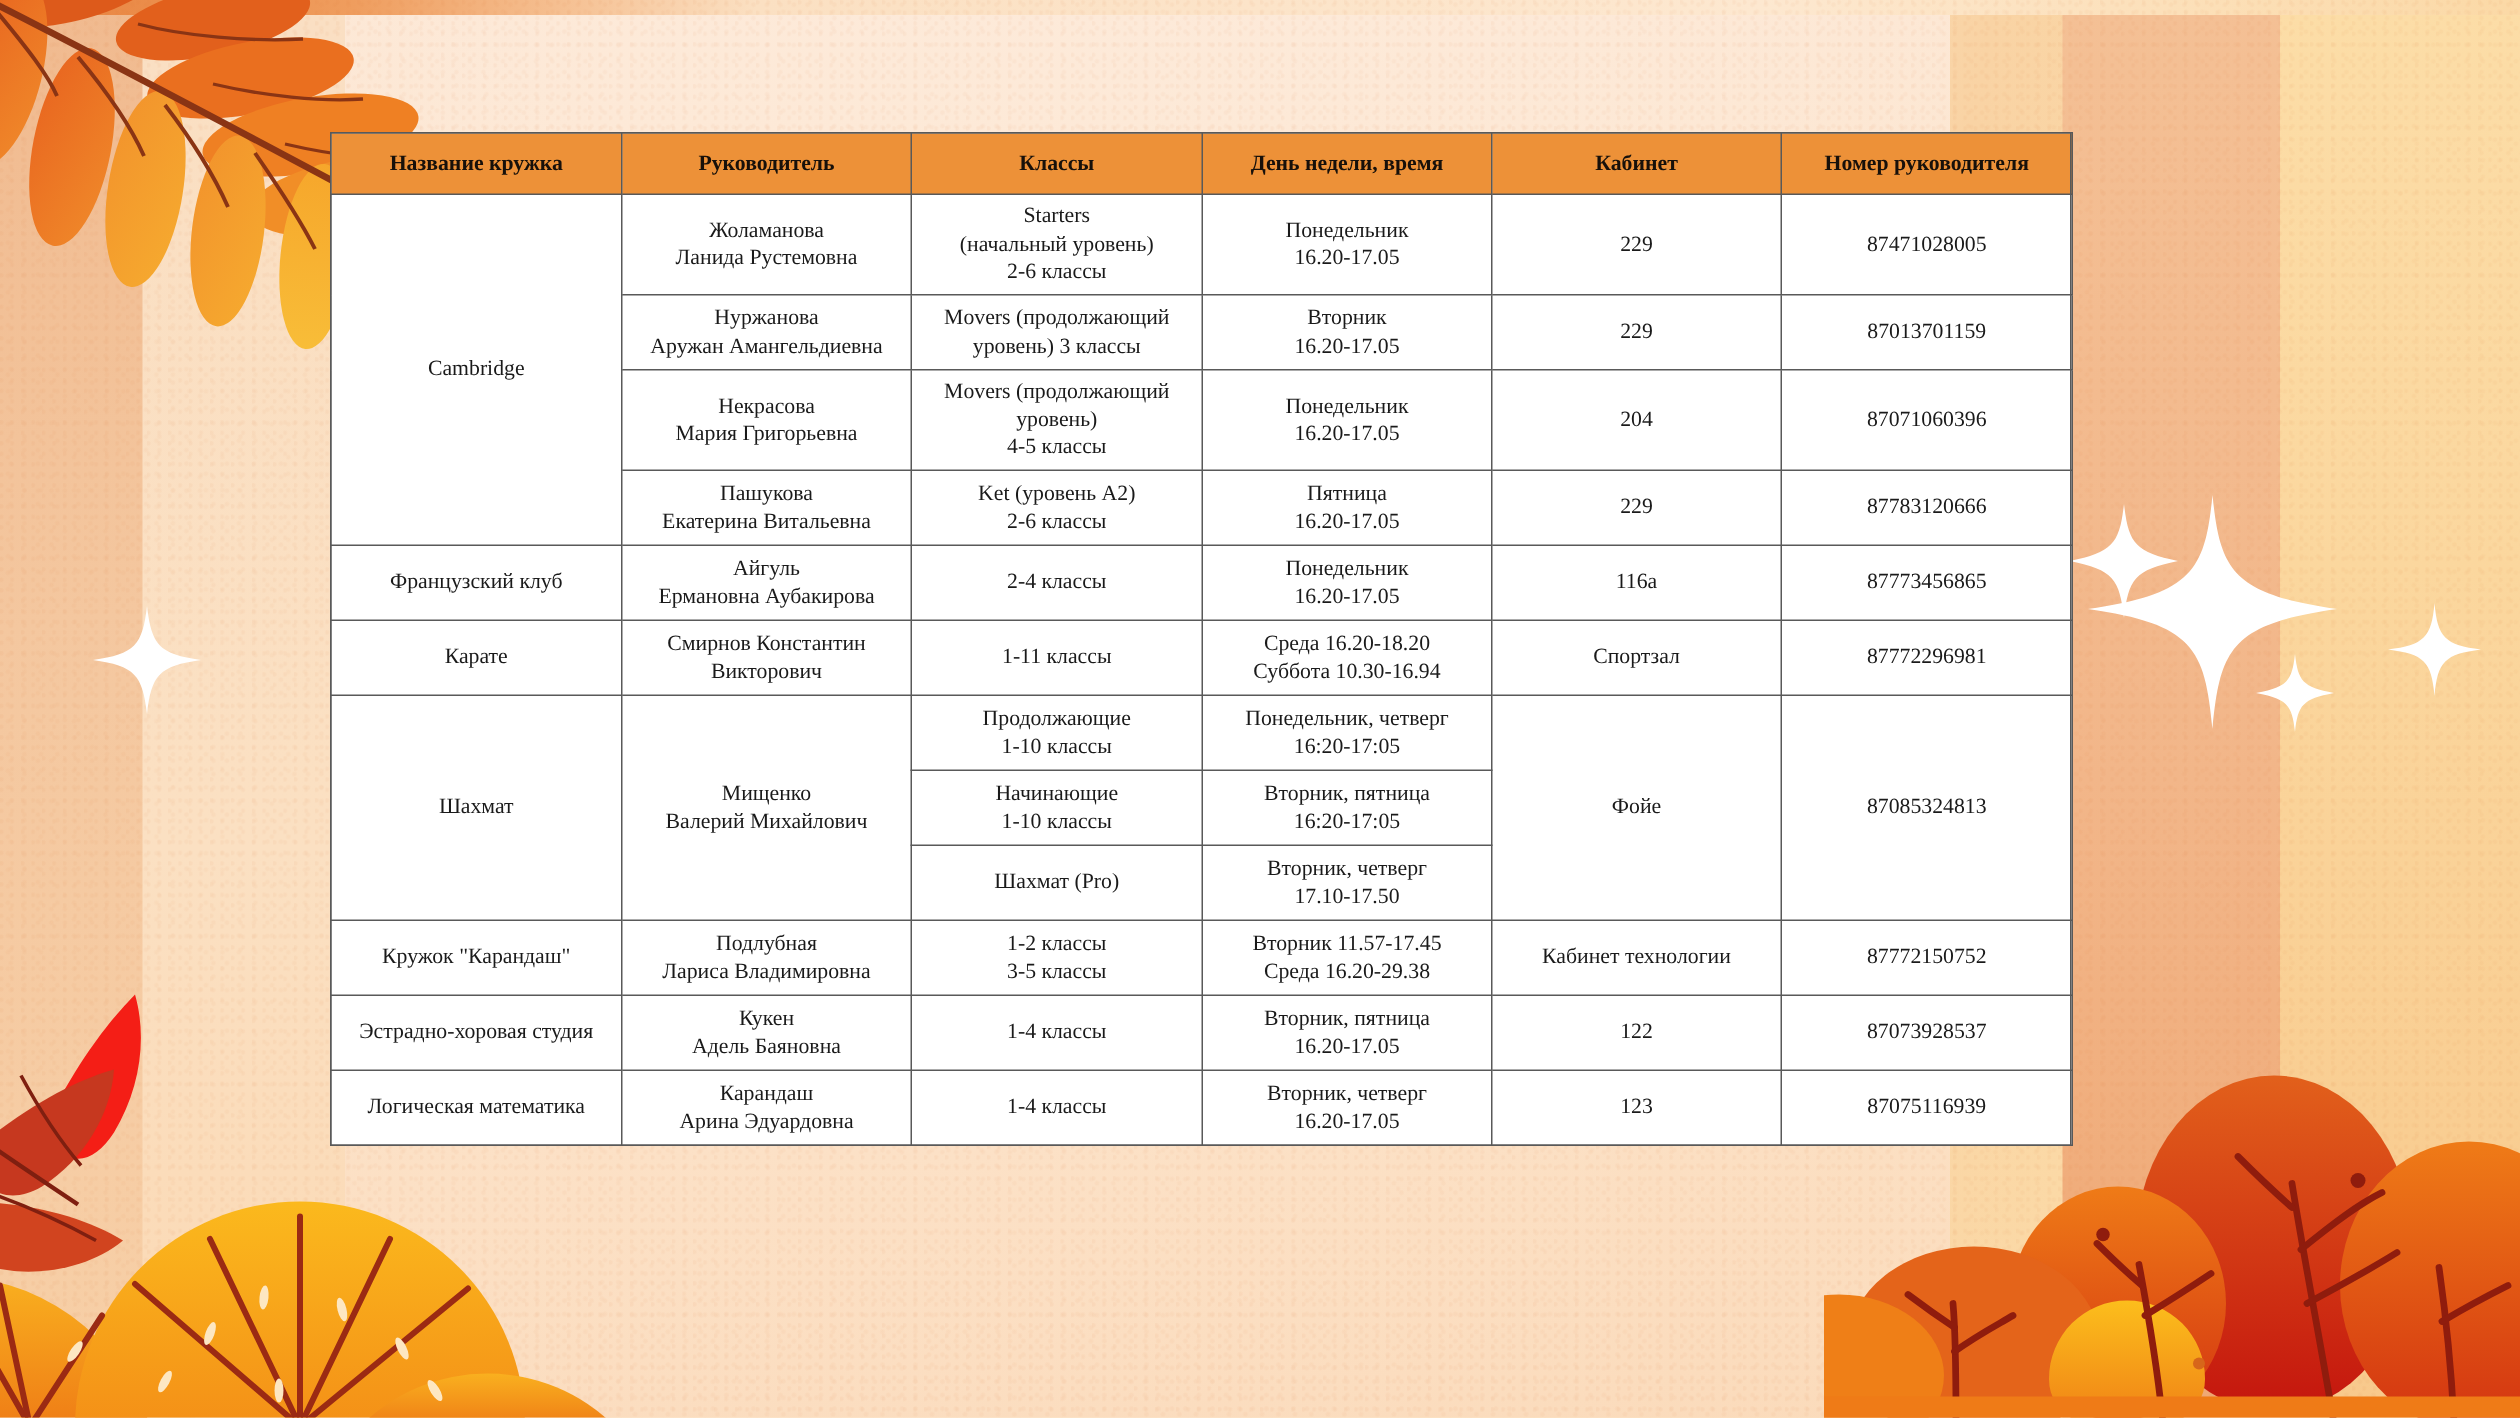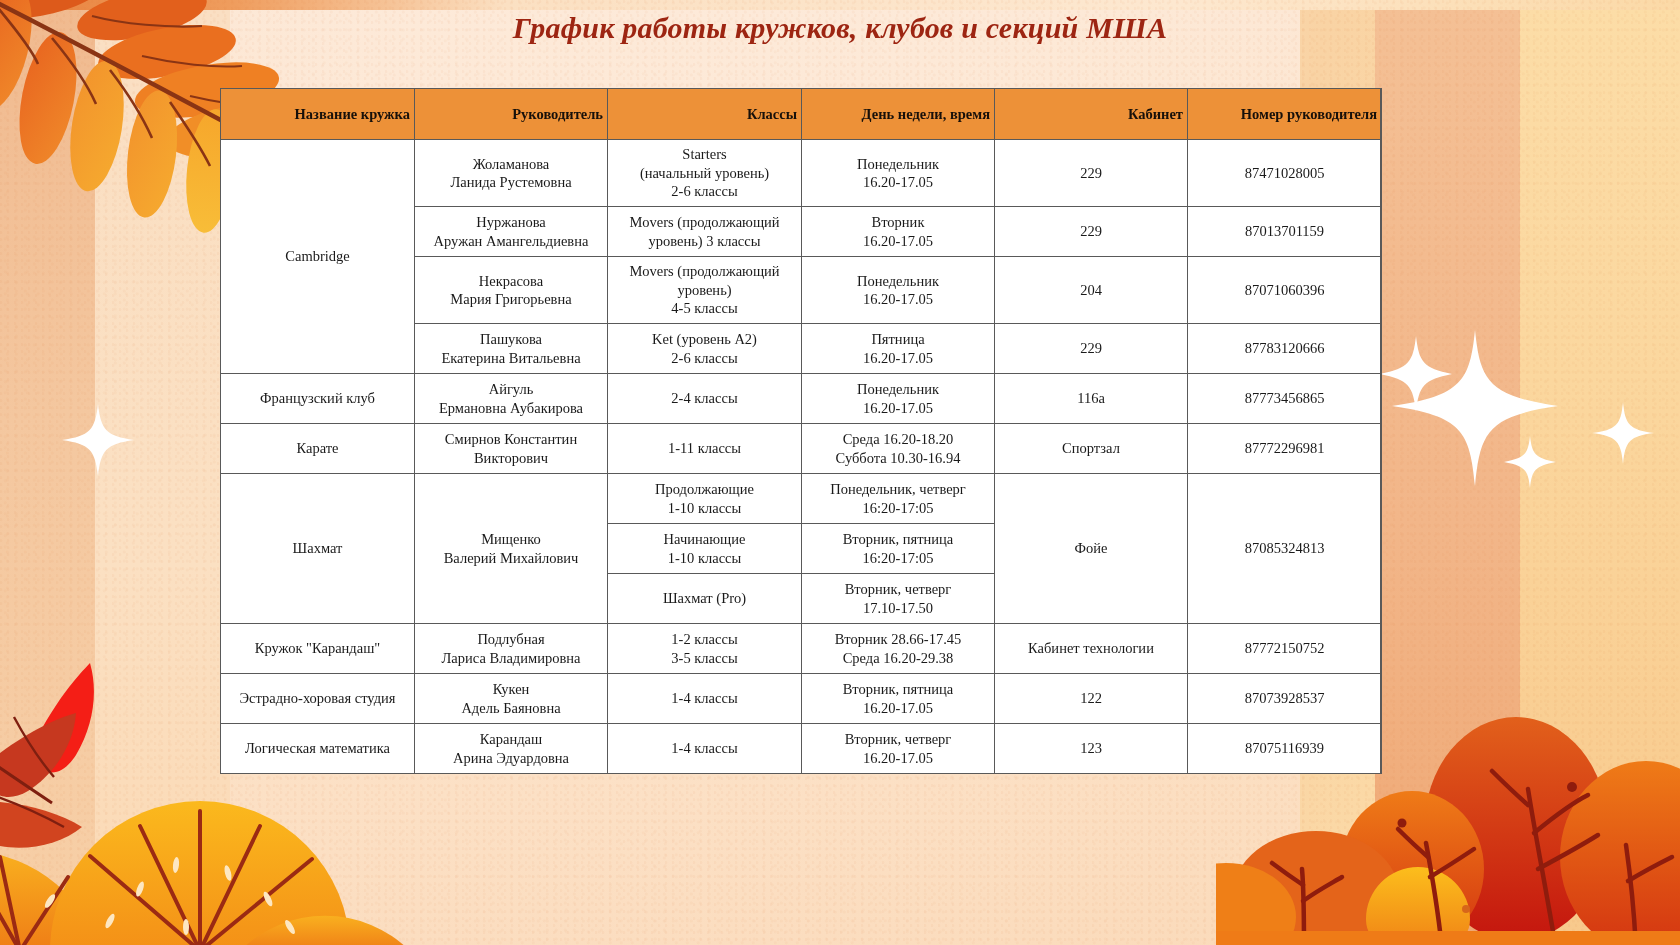--- a/index.html
+++ b/index.html
@@ -145,24 +145,23 @@
     font-size: 14.5px;
     line-height: 18.5px;
     padding: 5px 4px;
     background: #ffffff;
   }
 
   table.schedule thead th {
     background: #ed9138;
     font-weight: bold;
     font-size: 14.5px;
-    height: 51px;
+    height: 41px;
     color: #17100a;
     border-color: #595959;
-    text-align: right;
   }
 
   
   col.c1 { width: 194px; }
   col.c2 { width: 193px; }
   col.c3 { width: 194px; }
   col.c4 { width: 193px; }
   col.c5 { width: 193px; }
   col.c6 { width: 194px; }
 
@@ -330,21 +329,20 @@
 
 <svg class="deco deco-sparkle-l" width="80" height="80" viewBox="0 0 80 80">
   <path d="M40 4 C 43 30, 48 36, 76 40 C 48 44, 43 50, 40 76 C 37 50, 32 44, 4 40 C 32 36, 37 30, 40 4 Z" fill="#ffffff"></path>
 </svg>
 
 <svg class="deco deco-sparkle-r2" width="70" height="70" viewBox="0 0 70 70">
   <path d="M35 4 C 37 27, 42 32, 66 35 C 42 38, 37 43, 35 66 C 33 43, 28 38, 4 35 C 28 32, 33 27, 35 4 Z" fill="#ffffff"></path>
 </svg>
 
 <div class="title-wrap">
-  <div class="title-line">График работы кружков, клубов и секций МША</div>
 </div>
 
 <div class="table-wrap">
   <table class="schedule">
     <colgroup>
       <col class="c1">
         <col class="c2">
         <col class="c3">
       <col class="c4">
         <col class="c5">
@@ -631,21 +629,21 @@
             </div>
           </td>
           <td class="multi">
             <div class="cell-lines">
               <span>1-2 классы</span>
               <span>3-5 классы</span>
             </div>
           </td>
           <td class="multi">
             <div class="cell-lines">
-              <span>Вторник 28.66-17.45</span>
+              <span>Вторник 11.57-17.45</span>
               <span>Среда 16.20-29.38</span>
             </div>
           </td>
           <td class="multi">
             <div class="cell-lines">
               <span>Кабинет технологии</span>
             </div>
           </td>
           <td class="multi">
             <div class="cell-lines">

